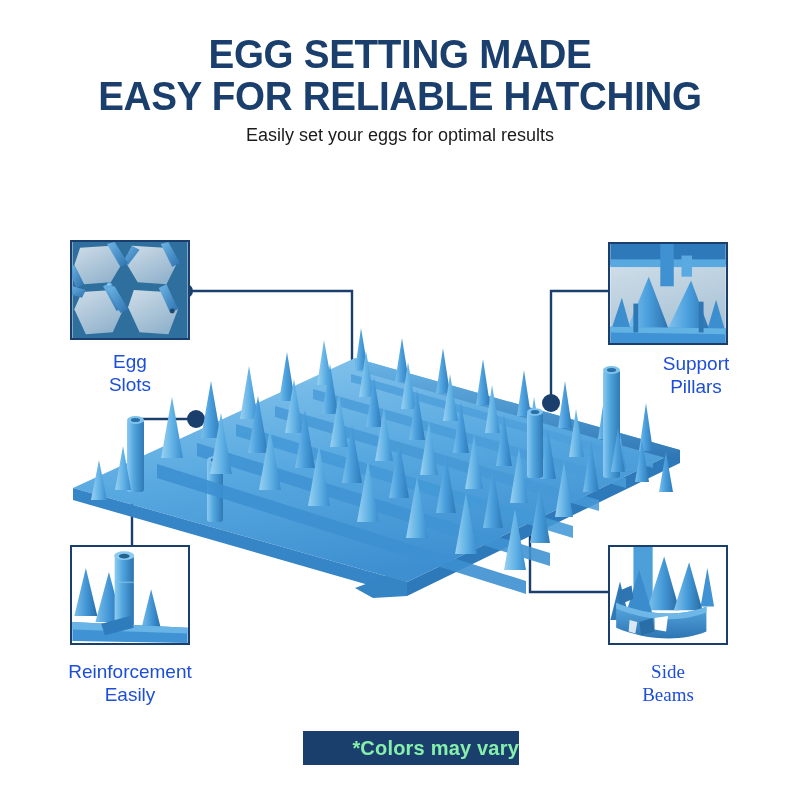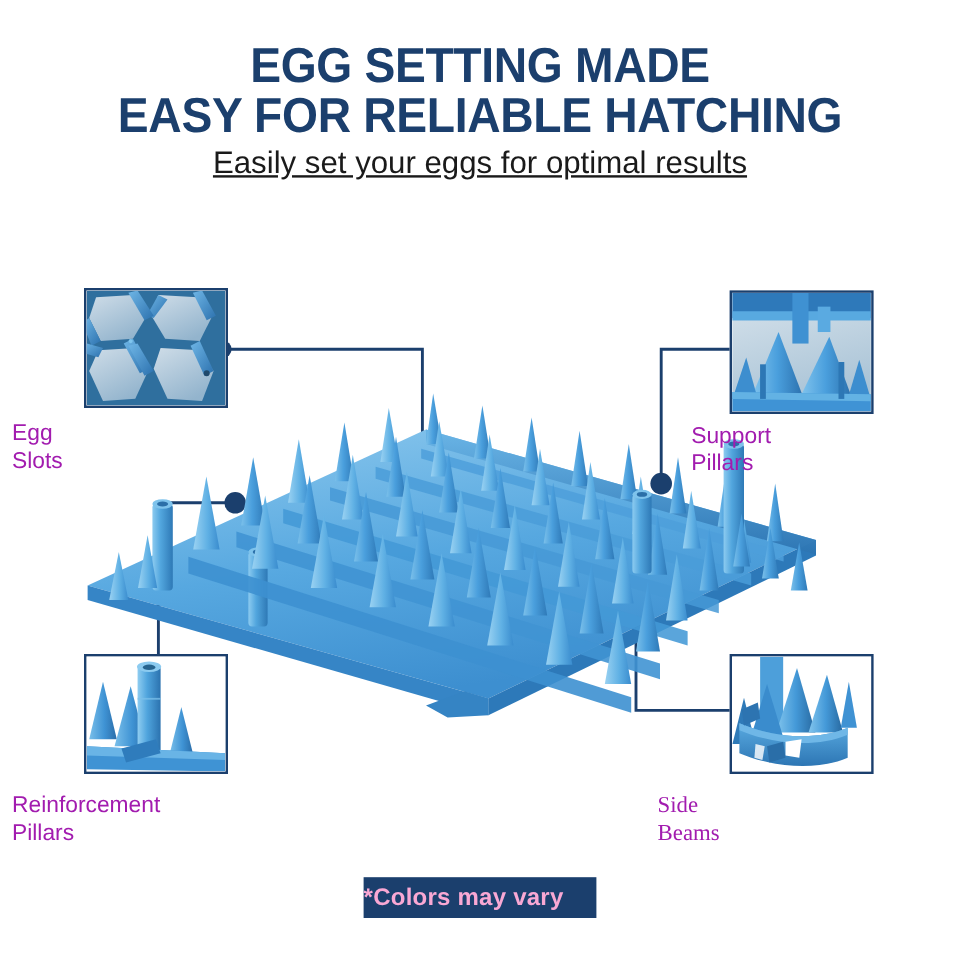--- a/index.html
+++ b/index.html
@@ -22,60 +22,60 @@
     line-height:44px;
     letter-spacing:-0.3px;
     font-family:"Liberation Sans","DejaVu Sans",sans-serif;
     transform:scaleX(0.94);
     white-space:nowrap;
   }
   .title-line1{position:absolute;left:0;top:32px;width:800px;}
   .title-line2{position:absolute;left:0;top:74px;width:800px;}
   .subtitle{
     position:absolute;left:0;top:122px;width:800px;
-    color:#1a1a1a;font-size:26px;line-height:26px;font-weight:normal;text-decoration:underline;
+    color:#1a1a1a;font-size:18px;line-height:26px;font-weight:normal;
   }
 
   
   #leaders{position:absolute;left:0;top:0;width:800px;height:800px;}
 
   
   .callout{position:absolute;}
   .cbox{
     position:absolute;left:0;top:0;
     border:2px solid #1b3f6d;
     box-sizing:border-box;
     overflow:hidden;
     background:#ffffff;
   }
   .clabel{
     position:absolute;
     width:240px;
-    text-align:left;
-    color:#a21caf;
+    text-align:center;
+    color:#1d4ed8;
     font-size:19px;
     line-height:23px;
     white-space:pre-line;
   }
 
   
   .art{position:absolute;left:0;top:0;width:100%;height:100%;}
 
   
   #product{position:absolute;left:55px;top:300px;width:640px;height:300px;}
 
   
   .banner{
     position:absolute;
     background:#1b3f6d;
-    color:#f9a8d4;
+    color:#86efac;
     font-weight:bold;
     font-size:20px;
     letter-spacing:0.2px;
-    display:flex;align-items:center;justify-content:flex-start;
+    display:flex;align-items:center;justify-content:flex-end;padding-left:22px;
   }
 </style>
 </head>
 <body>
 
 <div id="stage">
 
   <div class="header">
     <div class="title title-line1">EGG SETTING MADE</div>
     <div class="title title-line2">EASY FOR RELIABLE HATCHING</div>
@@ -375,21 +375,21 @@
 
         <rect x="44" y="36" width="20" height="1.6" fill="#7cc0ea" opacity="0.75"></rect>
 
         <path d="M0,78 L120,84 L120,100 L0,98 Z" fill="#3f93d4"></path>
         <path d="M0,78 L120,84 L120,90 L0,86 Z" fill="#69b4e6"></path>
 
         <path d="M30,80 L60,72 L64,84 L34,92 Z" fill="#2f7cbc"></path>
       </svg>
     </div>
     <div class="clabel" style="left:10px;top:660px;">Reinforcement
-Pillars</div>
+Easily</div>
   </div>
 
   <div class="callout">
     <div class="cbox" style="left:608px;top:545px;width:120px;height:100px;">
       <svg class="art" viewBox="0 0 120 100" xmlns="http://www.w3.org/2000/svg">
         <defs>
           <linearGradient id="sbCone" x1="0" y1="0" x2="1" y2="0">
             <stop offset="0%" stop-color="#82c5ed"></stop>
             <stop offset="50%" stop-color="#4499d8"></stop>
             <stop offset="100%" stop-color="#27689f"></stop>

